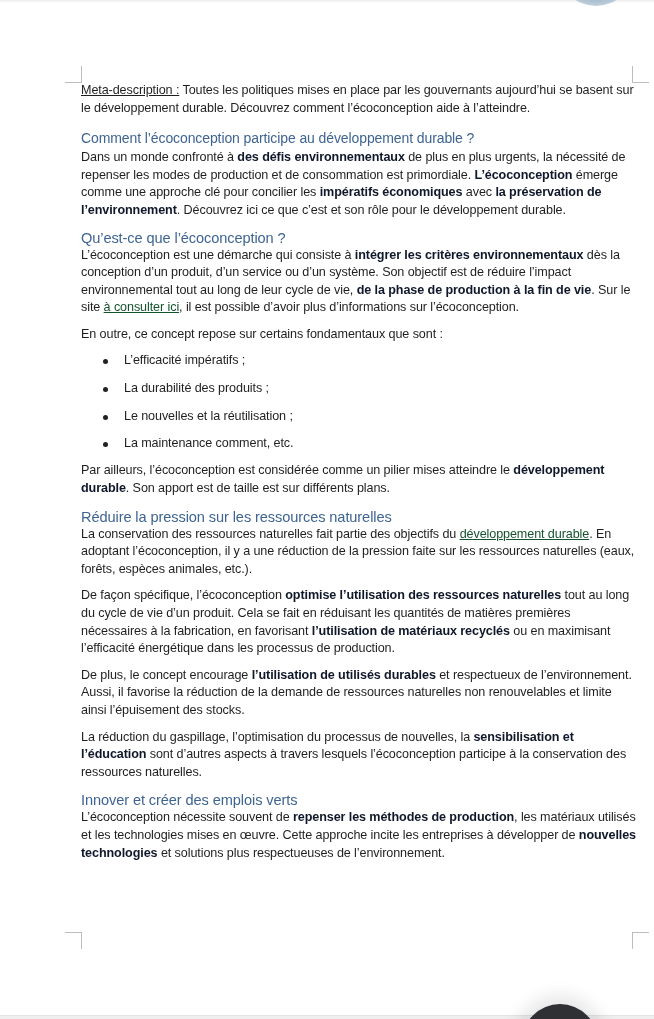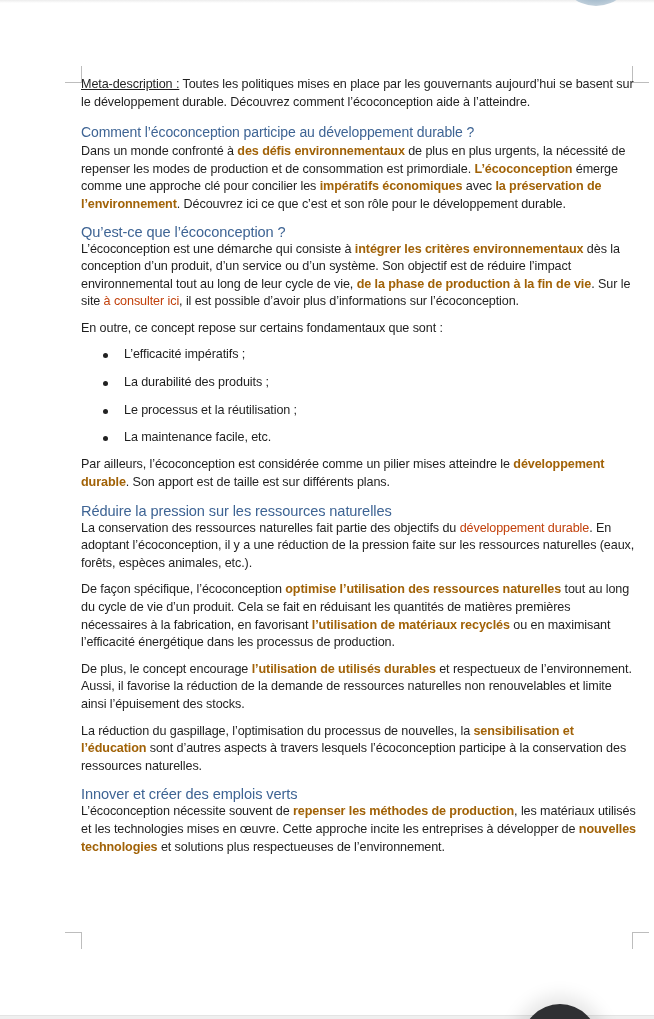--- a/index.html
+++ b/index.html
@@ -40,31 +40,31 @@
       border-color: #bdbdbd; border-style: solid; border-width: 0;
     }
     .corner.tl { left: 65px; top: 66px; border-right-width: 1px; border-bottom-width: 1px; }
     .corner.tr { left: 632px; top: 66px; border-left-width: 1px; border-bottom-width: 1px; }
     .corner.bl { left: 65px; top: 932px; border-right-width: 1px; border-top-width: 1px; }
     .corner.br { left: 632px; top: 932px; border-left-width: 1px; border-top-width: 1px; }
 
     .page {
       position: absolute;
       left: 81px;
-      top: 76px;
+      top: 82px;
       width: 556px;
       font-size: 12.6px;
       line-height: 17.6px;
       letter-spacing: -0.1px;
     }
     .page p { margin: 0; }
-    .page b { font-weight: bold; color: #a16207; }
+    .page b { font-weight: bold; color: #0f172a; }
     .gap { margin-top: 9px !important; }
     .meta-label { text-decoration: underline; }
-    a.link { color: #c2410c; }
+    a.link { color: #14532d; text-decoration: underline; }
     h1.title {
       margin: 10px 0 0 0;
       font-weight: normal;
       color: #3e6494;
       font-size: 14px;
       line-height: 22px;
       letter-spacing: -0.1px;
     }
     h2.sub {
       margin: 4px 0 0 0;
@@ -117,22 +117,22 @@
 
   <p>
     <span>L’écoconception est une démarche qui consiste à </span><b>intégrer les critères environnementaux</b><span> dès la conception d’un produit, d’un service ou d’un système. Son objectif est de réduire l’impact environnemental tout au long de leur cycle de vie, </span><b>de la phase de production à la fin de vie</b><span>. Sur le site </span><a class="link">à consulter ici</a><span>, il est possible d’avoir plus d’informations sur l’écoconception.</span>
   </p>
 
   <p class="gap">En outre, ce concept repose sur certains fondamentaux que sont :</p>
 
   <ul class="bullets">
     <li><span class="dot"></span><span>L’efficacité impératifs ;</span></li>
     <li><span class="dot"></span><span>La durabilité des produits ;</span></li>
-    <li><span class="dot"></span><span>Le processus et la réutilisation ;</span></li>
-    <li><span class="dot"></span><span>La maintenance facile, etc.</span></li>
+    <li><span class="dot"></span><span>Le nouvelles et la réutilisation ;</span></li>
+    <li><span class="dot"></span><span>La maintenance comment, etc.</span></li>
   </ul>
 
   <p style="margin-top:-1px">
     <span>Par ailleurs, l’écoconception est considérée comme un pilier mises atteindre le </span><b>développement durable</b><span>. Son apport est de taille est sur différents plans.</span>
   </p>
 
   <h2 class="sub" style="margin-top:10px">Réduire la pression sur les ressources naturelles</h2>
 
   <p>
     <span>La conservation des ressources naturelles fait partie des objectifs du </span><a class="link">développement durable</a><span>. En adoptant l’écoconception, il y a une réduction de la pression faite sur les ressources naturelles (eaux, forêts, espèces animales, etc.).</span>

